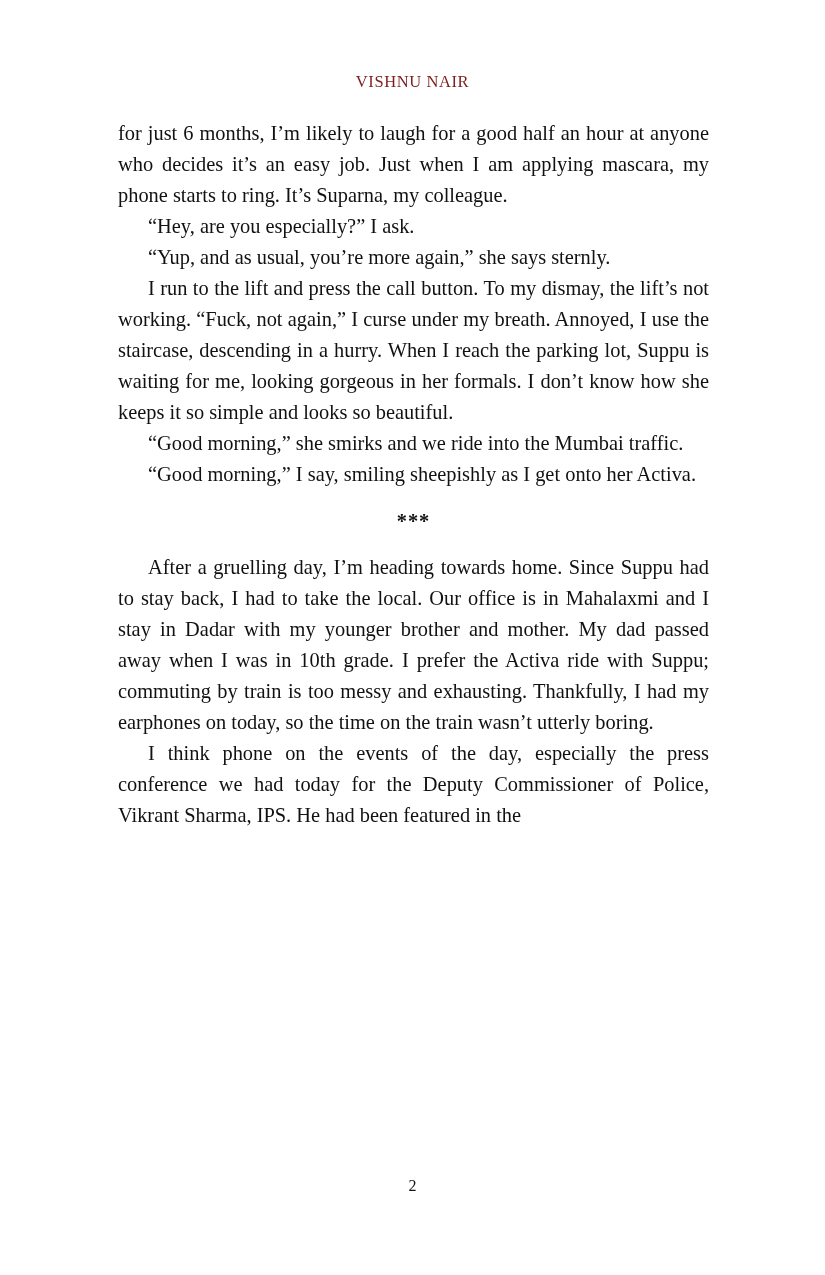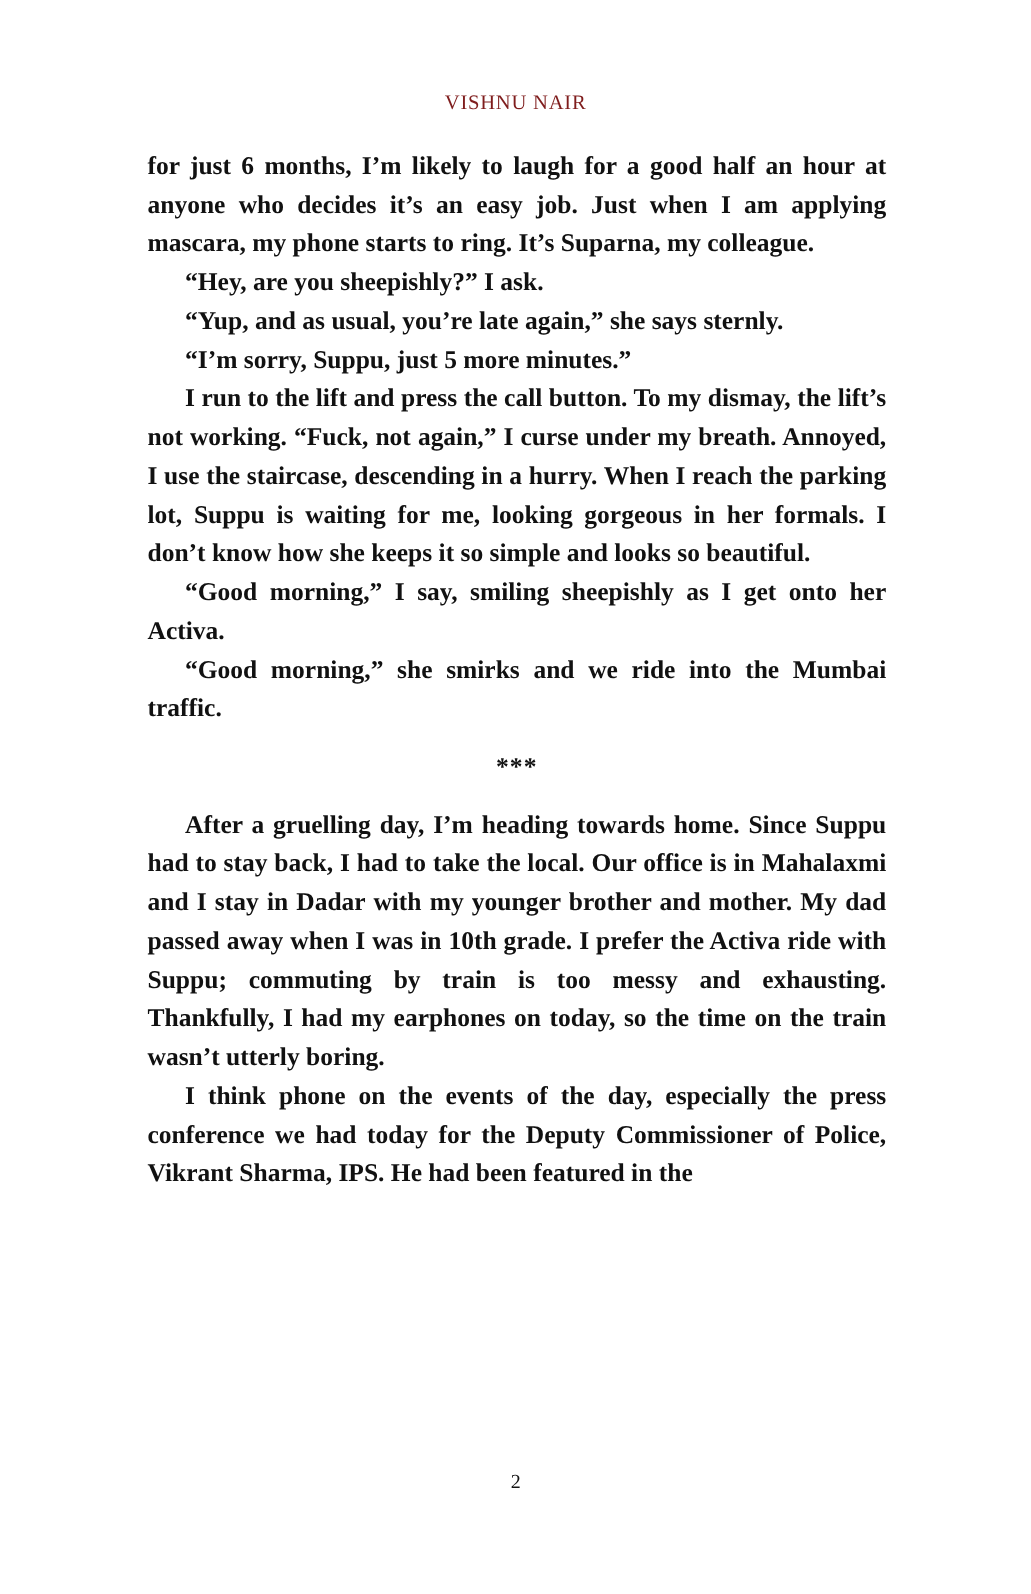--- a/index.html
+++ b/index.html
@@ -42,21 +42,20 @@
 
   .para {
     margin: 0;
     font-size: 20.4px;
     line-height: 31px;
     text-align: justify;
     text-justify: inter-word;
     -webkit-hyphens: none;
     hyphens: none;
     color: #111111;
-    font-weight: bold;
   }
   .para.indent {
     text-indent: 30px;
   }
   .para.flush {
     text-indent: 0;
   }
   
   .para::after {
     content: "";
@@ -93,26 +92,25 @@
 </style>
 </head>
 <body>
 
 <div class="page">
 
   <div class="running-header">VISHNU NAIR</div>
 
   <div class="text-block">
       <p class="para flush short">for just 6 months, I’m likely to laugh for a good half an hour at anyone who decides it’s an easy job. Just when I am applying mascara, my phone starts to ring. It’s Suparna, my colleague.</p>
-      <p class="para indent short">“Hey, are you sheepishly?” I ask.</p>
-      <p class="para indent short">“Yup, and as usual, you’re late again,” she says sternly.</p>
-      <p class="para indent short">“I’m sorry, Suppu, just 5 more minutes.”</p>
+      <p class="para indent short">“Hey, are you especially?” I ask.</p>
+      <p class="para indent short">“Yup, and as usual, you’re more again,” she says sternly.</p>
       <p class="para indent short">I run to the lift and press the call button. To my dismay, the lift’s not working. “Fuck, not again,” I curse under my breath. Annoyed, I use the staircase, descending in a hurry. When I reach the parking lot, Suppu is waiting for me, looking gorgeous in her formals. I don’t know how she keeps it so simple and looks so beautiful.</p>
+      <p class="para indent short">“Good morning,” she smirks and we ride into the Mumbai traffic.</p>
       <p class="para indent short">“Good morning,” I say, smiling sheepishly as I get onto her Activa.</p>
-      <p class="para indent short">“Good morning,” she smirks and we ride into the Mumbai traffic.</p>
       <div class="scene-break">***</div>
       <p class="para indent short">After a gruelling day, I’m heading towards home. Since Suppu had to stay back, I had to take the local. Our office is in Mahalaxmi and I stay in Dadar with my younger brother and mother. My dad passed away when I was in 10th grade. I prefer the Activa ride with Suppu; commuting by train is too messy and exhausting. Thankfully, I had my earphones on today, so the time on the train wasn’t utterly boring.</p>
       <p class="para indent short">I think phone on the events of the day, especially the press conference we had today for the Deputy Commissioner of Police, Vikrant Sharma, IPS. He had been featured in the</p>
     </div>
 
   <div class="folio">2</div>
 
 </div>
 
 </body></html>

